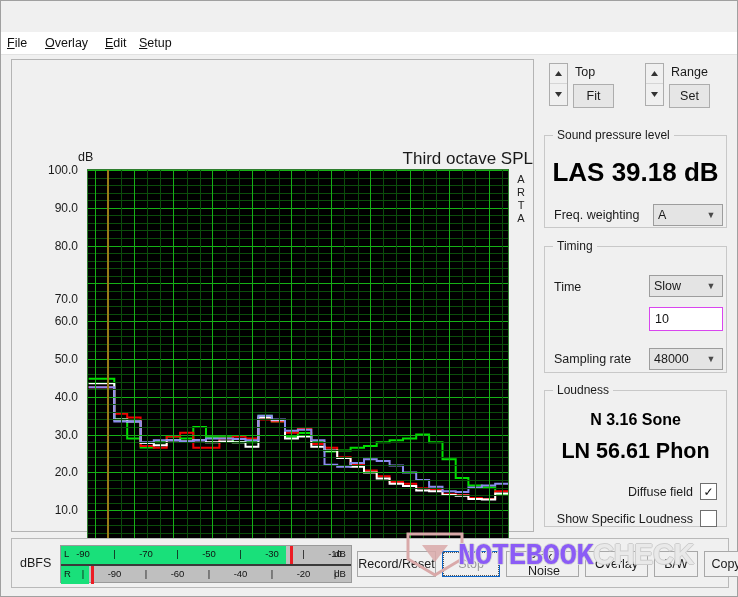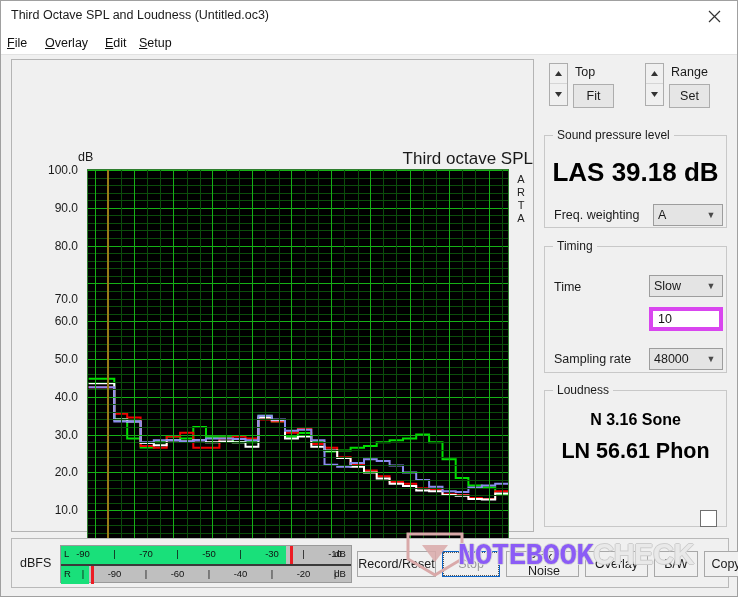--- a/index.html
+++ b/index.html
@@ -96,21 +96,21 @@
 
   .big-readout { text-align:center; font-weight:bold; color:#000;
                  white-space:nowrap; }
 
   .row-lbl { position:absolute; font-size:12.5px; color:#1a1a1a; }
   .combo { position:absolute; height:22px; border:1px solid #9d9d9d;
            background:#e4e4e4; display:flex; align-items:center;
            padding:0 4px; font-size:12.5px; color:#1a1a1a; cursor:default; }
   .combo .cv { flex:1; }
   .combo .chev { width:14px; text-align:center; color:#4a4a4a; font-size:9px; }
-  .txtinput { position:absolute; height:24px; border:4px solid #d946ef;
+  .txtinput { position:absolute; height:24px; border:1px solid #d946ef;
               background:#fff; display:flex; align-items:center; padding:0 5px;
               font-size:12.5px; color:#111; }
 
   .chk-row { position:absolute; display:flex; align-items:center;
              justify-content:flex-end; }
   .chk-row .cl { font-size:12.5px; color:#1a1a1a; margin-right:7px; }
   .chk { width:17px; height:17px; border:1px solid #6f6f6f; background:#fff;
          display:flex; align-items:center; justify-content:center;
          font-size:12px; color:#111; cursor:default; }
 
@@ -146,28 +146,20 @@
       -1px 0 #d7d7d7, 1px 0 #d7d7d7, 0 -1px #d7d7d7, 0 1px #d7d7d7; font-family: Liberation Mono, monospace; }
   #wm-text .b { color:#e9e9e9; text-shadow:
       -1px 0 #cdcdcd, 1px 0 #cdcdcd, 0 -1px #cdcdcd, 0 1px #cdcdcd; }
   #wm-logo { position:absolute; left:0; top:0; }
 </style>
 </head>
 <body>
 
 <div id="app">
 
-  <div id="titlebar">
-    <div id="title-text">Third Octave SPL and Loudness (Untitled.oc3)</div>
-    <div id="close-btn">
-      <svg width="13" height="13" viewBox="0 0 13 13">
-        <path d="M1,1 L12,12 M12,1 L1,12" stroke="#333" stroke-width="1.2" fill="none"></path>
-      </svg>
-    </div>
-  </div>
 
   <div id="menubar">
     <div class="menu-item" style="left:3px;"><u>F</u>ile</div>
     <div class="menu-item" style="left:41px;"><u>O</u>verlay</div>
     <div class="menu-item" style="left:101px;"><u>E</u>dit</div>
     <div class="menu-item" style="left:135px;"><u>S</u>etup</div>
   </div>
   <div id="menu-sep"></div>
 
   <div id="chart-panel">
@@ -375,22 +367,29 @@
         <span class="cv">48000</span>
         <span class="chev">▼</span>
       </div>
     </fieldset>
 
     <fieldset class="grp" style="left:2px; top:324px; width:183px; height:144px;">
       <legend>Loudness</legend>
       <div class="big-readout" style="position:absolute; left:0; top:14px; width:181px; font-size:16px;">N 3.16 Sone</div>
       <div class="big-readout" style="position:absolute; left:0; top:42px; width:181px; font-size:21.5px;">LN 56.61 Phon</div>
 
+      <div class="chk-row" style="left:0; top:86px; width:172px;">
+        <span class="cl">Diffuse field</span>
+        <span class="chk">
+          <span>✓</span>
+        </span>
+      </div>
 
       <div class="chk-row" style="left:0; top:113px; width:172px;">
+        <span class="cl">Show Specific Loudness</span>
         <span class="chk">
           <span></span>
         </span>
       </div>
     </fieldset>
   </div>
 
   <div id="bottom">
     <div id="dbfs-lbl">dBFS</div>
 

